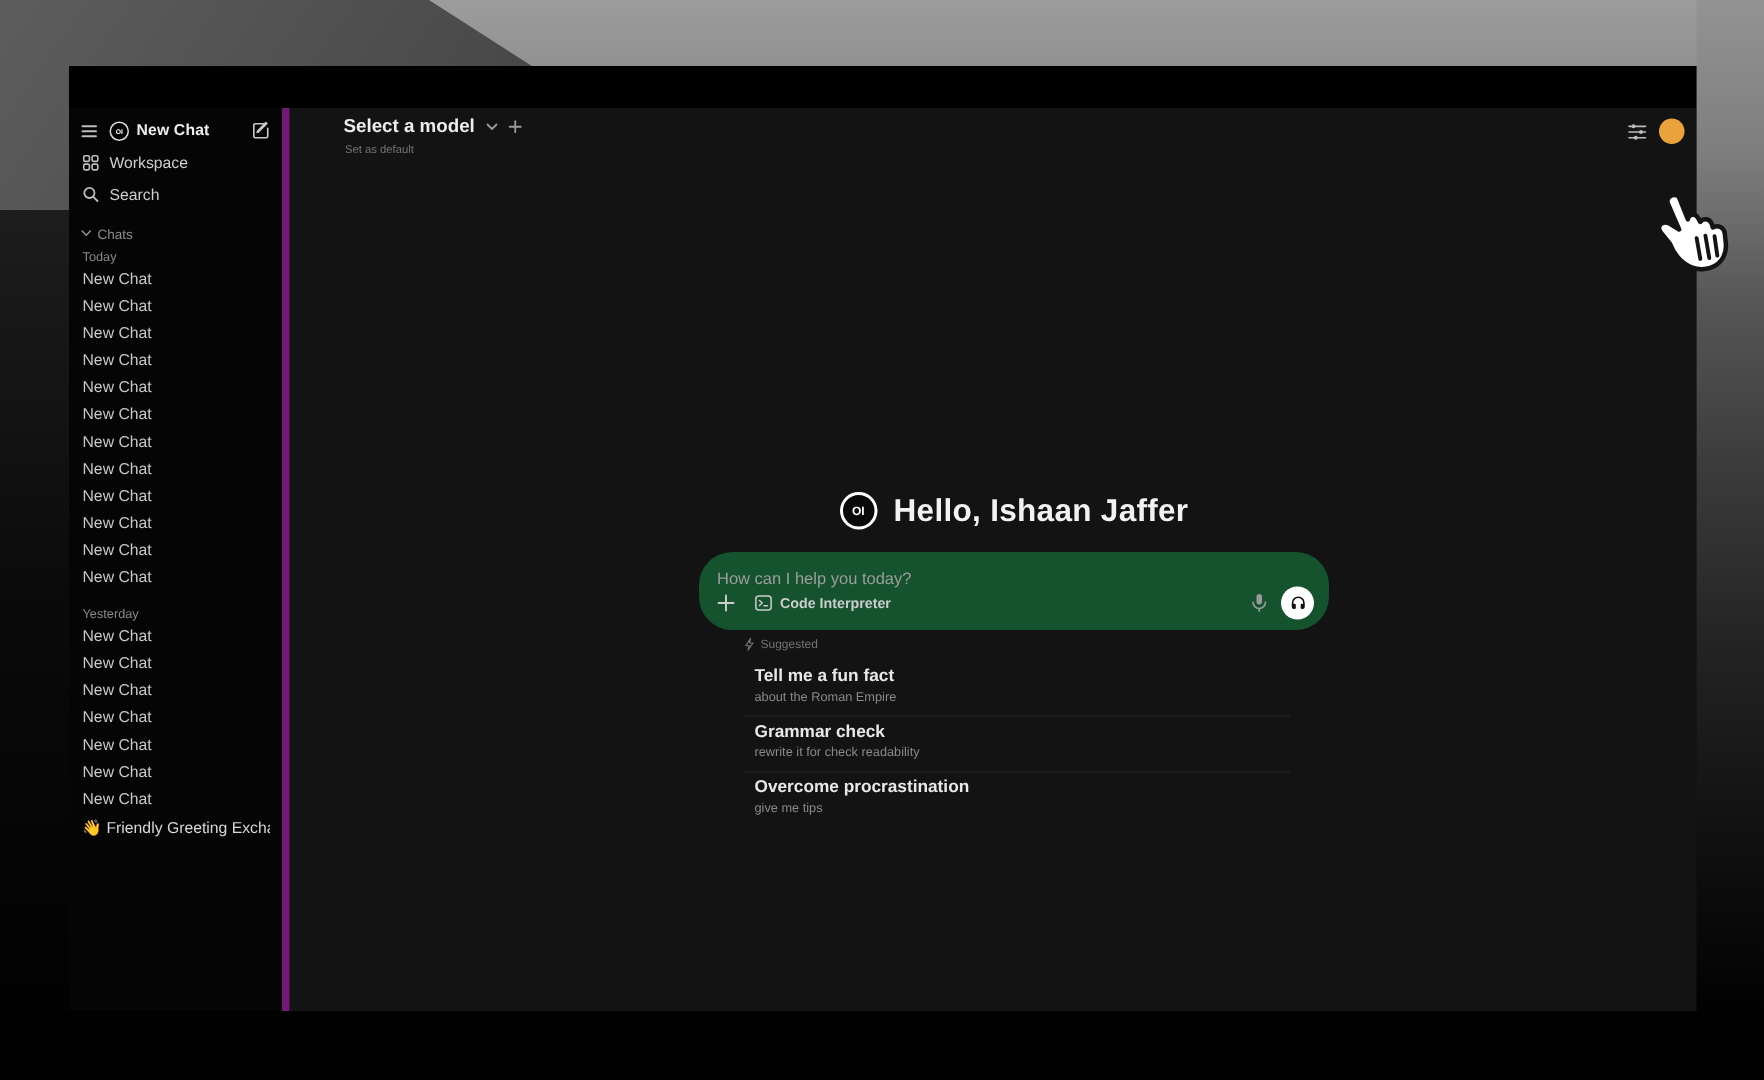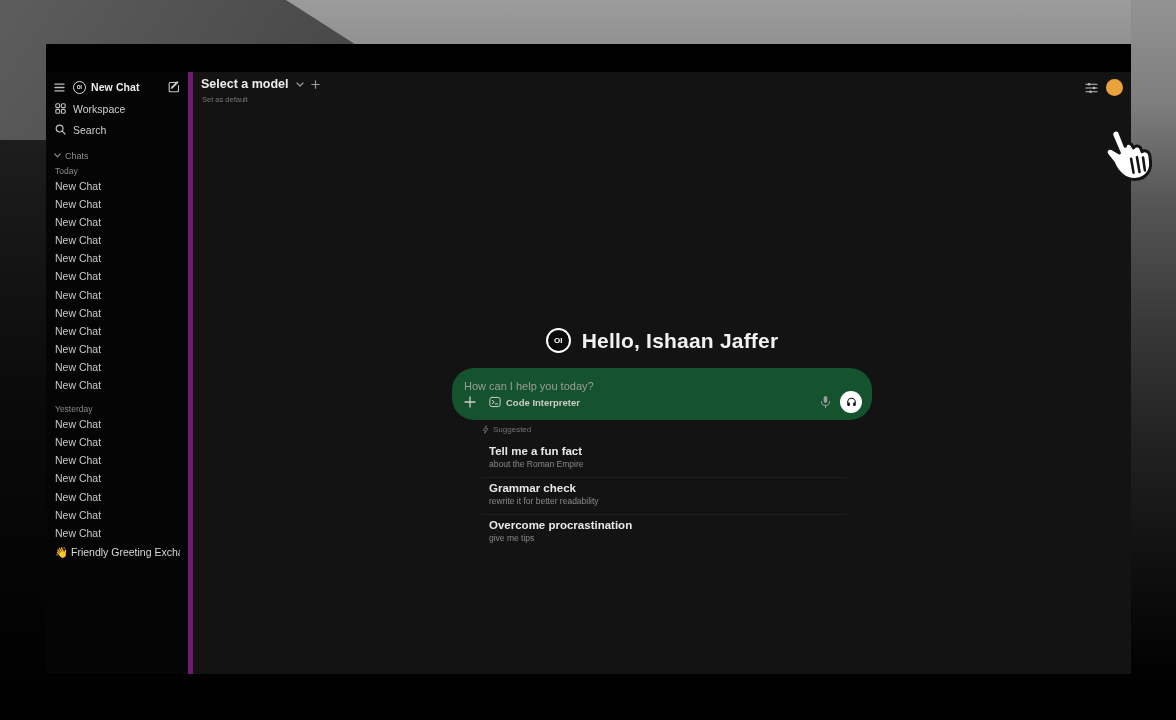--- a/index.html
+++ b/index.html
@@ -39,21 +39,21 @@
     color:#8d8d8d; font-size:9px; }
   .sec-label { color:#8a8a8a; font-size:8.5px; height:12px; line-height:12px; margin-top:3px; padding-left:1px; }
   .sec-label.later { margin-top:9px; }
   .chat-item { color:#c9c9c9; font-size:10.5px; height:18.1px; line-height:18.1px;
     white-space:nowrap; overflow:hidden; padding-left:1px; border-radius:4px; }
   .chat-item.pinned { margin-top:1px; color:#d8d8d8; }
   .icon { display:inline-flex; align-items:center; justify-content:center; flex:none; }
   svg { display:block; }
 
   
-  .main { position:relative; flex:1; background:#131313; }
+  .main { position:relative; flex:1; background:#131313;margin-left:28px; }
   .hdr-left { position:absolute; left:8px; top:5px; display:flex; align-items:center; gap:7px; }
   .model-label { color:#ededed; font-size:12.5px; font-weight:700; }
   .set-default { position:absolute; left:9px; top:23px; color:#757575; font-size:7.5px; }
   .hdr-right { position:absolute; right:8px; top:7px; display:flex; align-items:center; gap:8px; }
   .avatar { width:17px; height:17px; border-radius:50%; background:#eaa23c; }
 
   .greeting { position:absolute; left:0; right:0; top:256px; display:flex;
     align-items:center; justify-content:center; gap:11px; }
   .hello-logo { width:25px; height:25px; border-radius:50%; background:#0a0a0a; border:2.5px solid #fff;
     color:#fff; font-weight:bold; font-size:8px; display:flex; align-items:center; justify-content:center; }
@@ -282,21 +282,21 @@
             </span>
             <span>Suggested</span>
           </div>
           <div class="suggestion-list">
               <div class="suggestion">
               <div class="s-title">Tell me a fun fact</div>
               <div class="s-sub">about the Roman Empire</div>
             </div>
               <div class="suggestion">
               <div class="s-title">Grammar check</div>
-              <div class="s-sub">rewrite it for better readability</div>
+              <div class="s-sub">rewrite it for check readability</div>
             </div>
               <div class="suggestion">
               <div class="s-title">Overcome procrastination</div>
               <div class="s-sub">give me tips</div>
             </div>
             </div>
         </div>
 
       </div>
     </div>

